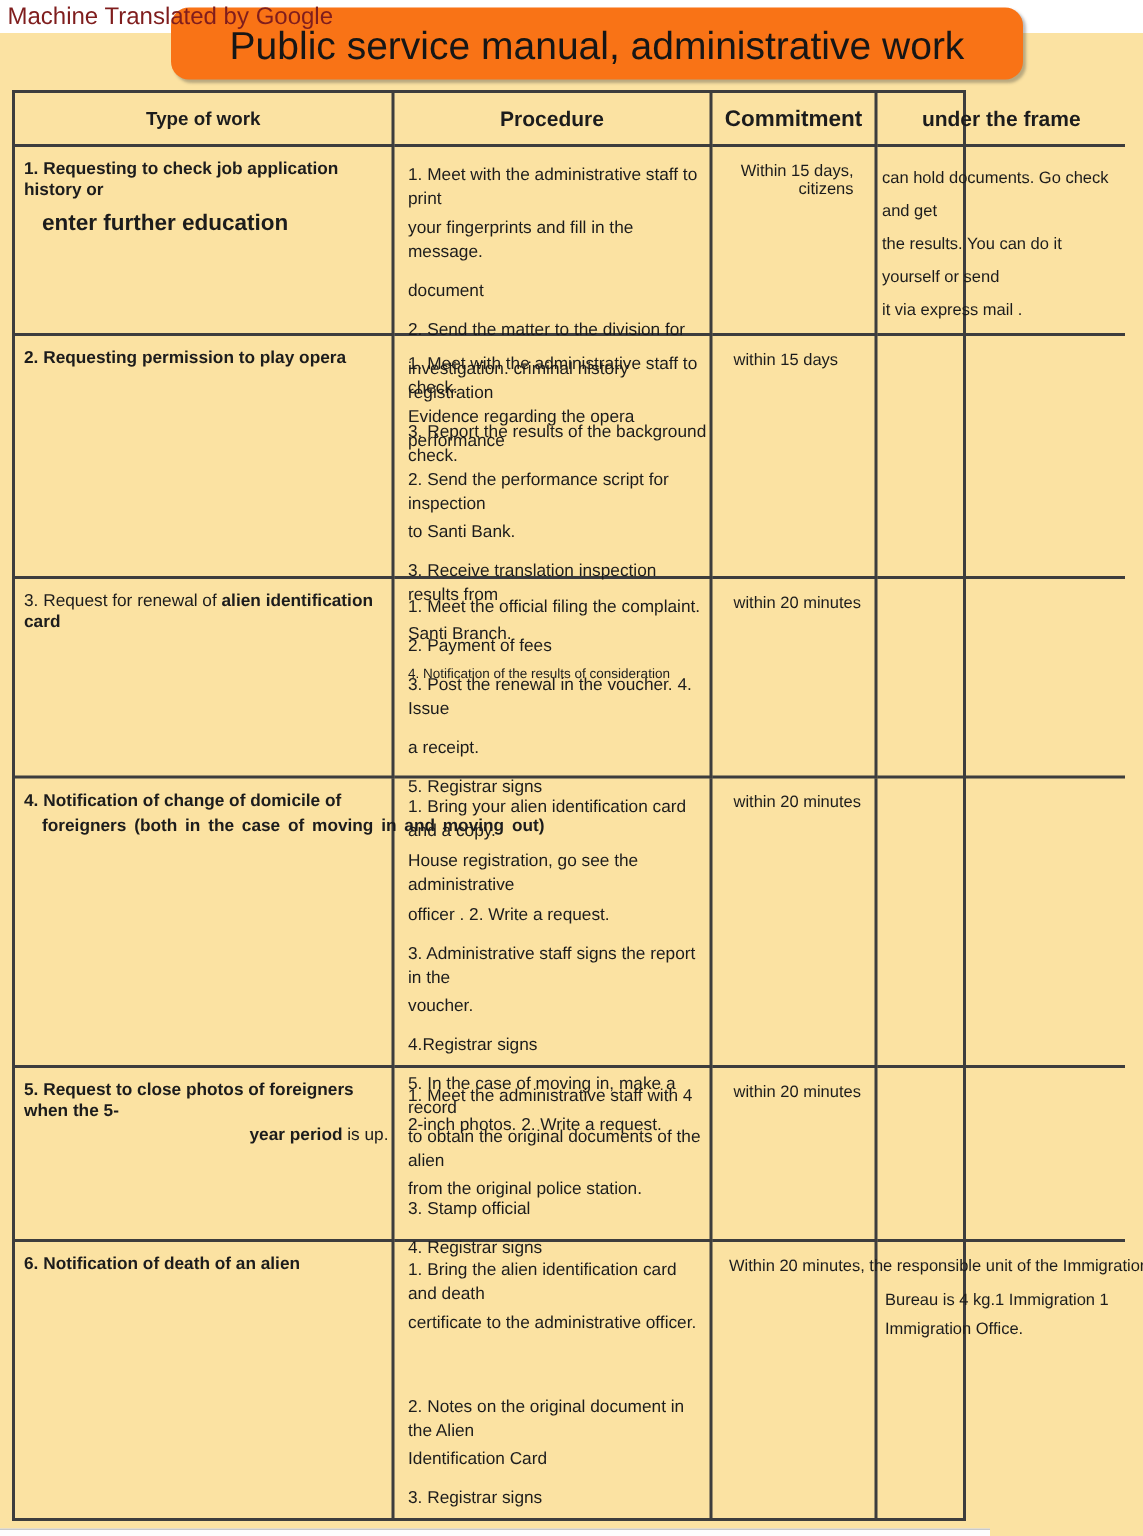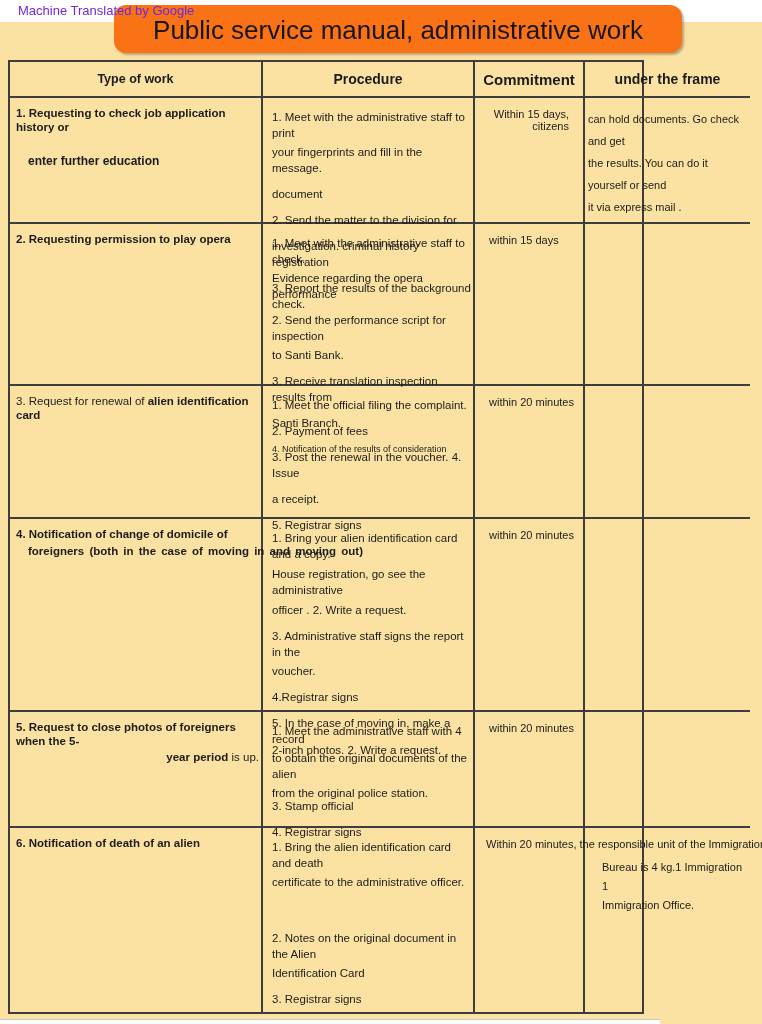--- a/index.html
+++ b/index.html
@@ -7,22 +7,22 @@
     position:relative;
     width:762px;height:1024px;
     background:#fbe2a2;
     font-family:"Liberation Sans",sans-serif;
     color:#1c1c1c;
     overflow:hidden;
   }
   .top-strip{position:absolute;top:0;left:0;width:762px;height:22px;background:#ffffff;}
   .bottom-strip{position:absolute;bottom:0;left:0;width:660px;height:4px;background:#fdfdfd;border-top:1px solid #c9c9c9;}
   .watermark{
-    position:absolute;top:3px;left:18px;z-index:3;
-    font-size:13px;color:#6d28d9;
+    position:absolute;top:3px;left:5px;z-index:3;
+    font-size:16px;color:#7f1d1d;
   }
   .title-box{
     position:absolute;left:114px;top:5px;width:568px;height:48px;z-index:2;
     background:#f97316;border-radius:12px;
     box-shadow:2px 2px 2px rgba(60,60,60,.35);
     display:flex;align-items:center;justify-content:center;
   }
   .title-box .title{
     font-size:26px;color:#161616;letter-spacing:0px;white-space:nowrap;
     transform:translateY(1px);
@@ -37,39 +37,39 @@
   }
   .cell{border-right:2px solid #3d3d3d;border-bottom:2px solid #3d3d3d;box-sizing:border-box;overflow:visible;}
   .no-r{border-right:none;}
   .no-b{border-bottom:none;}
   .hcell{display:flex;align-items:center;justify-content:center;font-weight:bold;}
   .h-work{font-size:12.5px;}
   .h-proc{font-size:14px;}
   .h-comm{font-size:15px;}
   .h-frame{font-size:14px;}
   .wcell{padding:8px 2px 0 6px;font-size:11.5px;font-weight:bold;line-height:14px;}
-  .wcell .sub{font-size:12px;margin-left:12px;margin-top:20px;}
+  .wcell .sub{font-size:15px;margin-left:12px;margin-top:8px;}
   .wcell .wrap2{margin-left:12px;margin-top:3px;white-space:nowrap;word-spacing:2px;position:relative;z-index:2;}
   .wcell.reg{font-weight:normal;}
   .wcell .b{font-weight:bold;}
   .rest{font-weight:normal;}
   .pcell{padding:11px 2px 0 9px;font-size:11.5px;}
   .pcell div{line-height:16px;}
   .t{margin-top:3px;}
   .g{margin-top:10px;}
   .m{margin-top:4px;}
   .G{margin-top:40px;}
   .sm{font-size:9px;}
   .ccell{font-size:11px;padding-top:10px;box-sizing:border-box;}
   .c-right{text-align:right;padding-right:14px;}
   .c-left{padding-left:14px;}
   .c-span{white-space:nowrap;padding-left:11px;position:relative;z-index:2;}
   .fcell{font-size:11px;padding:10px 2px 0 3px;}
   .fcell div{line-height:22px;}
-  .fcell.f-cont{padding-top:30px;padding-left:17px;}
+  .fcell.f-cont{padding-top:30px;padding-left:5px;}
   .fcell.f-cont div{line-height:19px;}
 </style>
 </head>
 <body>
 
 <div class="page">
   <div class="top-strip"></div>
 
   <div class="title-box">
     <div class="title">Public service manual, administrative work</div>

